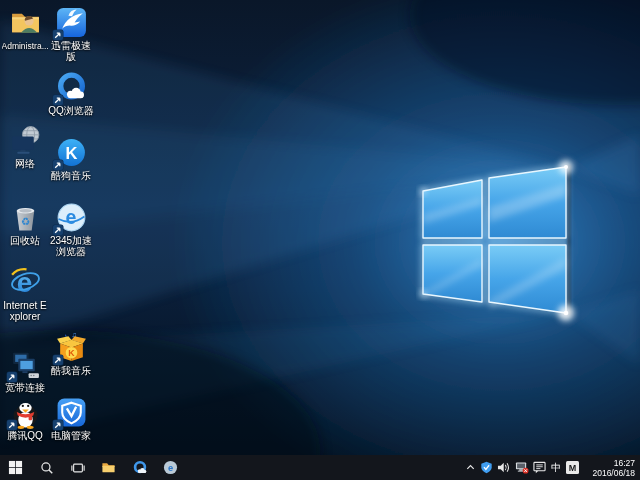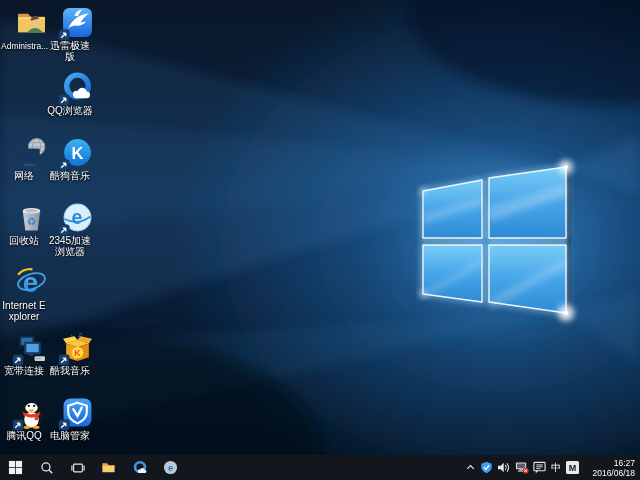--- a/index.html
+++ b/index.html
@@ -2,21 +2,21 @@
 <html><head>
 <meta charset="utf-8">
 <style>
   html,body{margin:0;padding:0}
   body{width:640px;height:480px;overflow:hidden;background:#000;
        font-family:"Liberation Sans","DejaVu Sans",sans-serif;}
   #screen{position:relative;width:640px;height:480px;overflow:hidden}
   #wallpaper{position:absolute;left:0;top:0;width:640px;height:455px;display:block}
 
   
-  .dicon{position:absolute;width:46px;display:flex;flex-direction:column;align-items:flex-end;cursor:default}
+  .dicon{position:absolute;width:46px;display:flex;flex-direction:column;align-items:center;cursor:default}
   .art{width:33px;height:33px;position:relative;flex:0 0 auto}
   .art > svg{width:33px;height:33px;display:block}
   .sc{position:absolute;left:-2px;bottom:-1px;width:10px;height:10px;background:#16406e;
       border-radius:2px;box-shadow:0 0 0 0.5px #0a2a50}
   .sc svg{width:10px;height:10px;display:block}
   .lbl{margin-top:2px;font-size:10px;line-height:10.5px;color:#fff;text-align:center;
        text-shadow:0 1px 2px rgba(0,0,0,.95),0 0 2px rgba(0,0,0,.8);word-break:break-all;width:48px}
   .lbl.nowrap{white-space:nowrap;overflow:hidden;max-width:47px;font-size:8.5px}
 
   
@@ -165,21 +165,21 @@
       </svg>
       <div class="sc">
         <svg viewBox="0 0 10 10">
             <path d="M2.2 7.8 L6.8 3.2 M6.8 3.2 H3.8 M6.8 3.2 V6.2" stroke="#fff" stroke-width="1.3" fill="none"></path>
           </svg>
       </div>
     </div>
     <div class="lbl">QQ浏览器</div>
   </div>
 
-  <div class="dicon" style="left:2px;top:136px">
+  <div class="dicon" style="left:2px;top:124px">
     <div class="art">
       <svg viewBox="0 0 32 32">
         <circle cx="21" cy="10.5" r="8" fill="#c2cbd3"></circle>
         <g fill="none" stroke="#8e9aa6" stroke-width="0.8">
           <circle cx="21" cy="10.5" r="8"></circle>
           <ellipse cx="21" cy="10.5" rx="3.8" ry="8"></ellipse>
           <line x1="13" y1="10.5" x2="29" y2="10.5"></line>
           <line x1="14" y1="6.5" x2="28" y2="6.5"></line>
           <line x1="14" y1="14.5" x2="28" y2="14.5"></line>
         </g>
@@ -260,21 +260,21 @@
           </defs>
         <text x="15" y="25.5" font-size="27" font-weight="bold" fill="url(#gie)" text-anchor="middle">e</text>
         <ellipse cx="16" cy="15" rx="13.5" ry="7.2" fill="none" stroke="#3fa0e8" stroke-width="1.8" transform="rotate(-18 16 15)"></ellipse>
         <path d="M3 8.5 Q8 2.2 17 3.2" stroke="#f3c21c" stroke-width="2.2" fill="none"></path>
       </svg>
     </div>
     <div class="lbl">Internet Explorer</div>
   </div>
 
 
-  <div class="dicon" style="left:2px;top:331px">
+  <div class="dicon" style="left:2px;top:348px">
     <div class="art">
       <svg viewBox="0 0 32 32">
         <rect x="4" y="4.5" width="15" height="11" rx="1" fill="#10273f"></rect>
         <rect x="6" y="6.5" width="11" height="7" fill="#2e6ca8"></rect>
         <rect x="9" y="10.5" width="16" height="12" rx="1" fill="#1a3c63"></rect>
         <rect x="11" y="12.5" width="12" height="8" fill="#4e9fe0"></rect>
         <rect x="13" y="22.5" width="5" height="1.8" fill="#1d3d63"></rect>
         <rect x="19" y="24.5" width="10" height="4.5" rx="1" fill="#cfd4d9"></rect>
         <circle cx="21.5" cy="26.7" r="0.8" fill="#7b838c"></circle>
         <circle cx="24" cy="26.7" r="0.8" fill="#7b838c"></circle>

